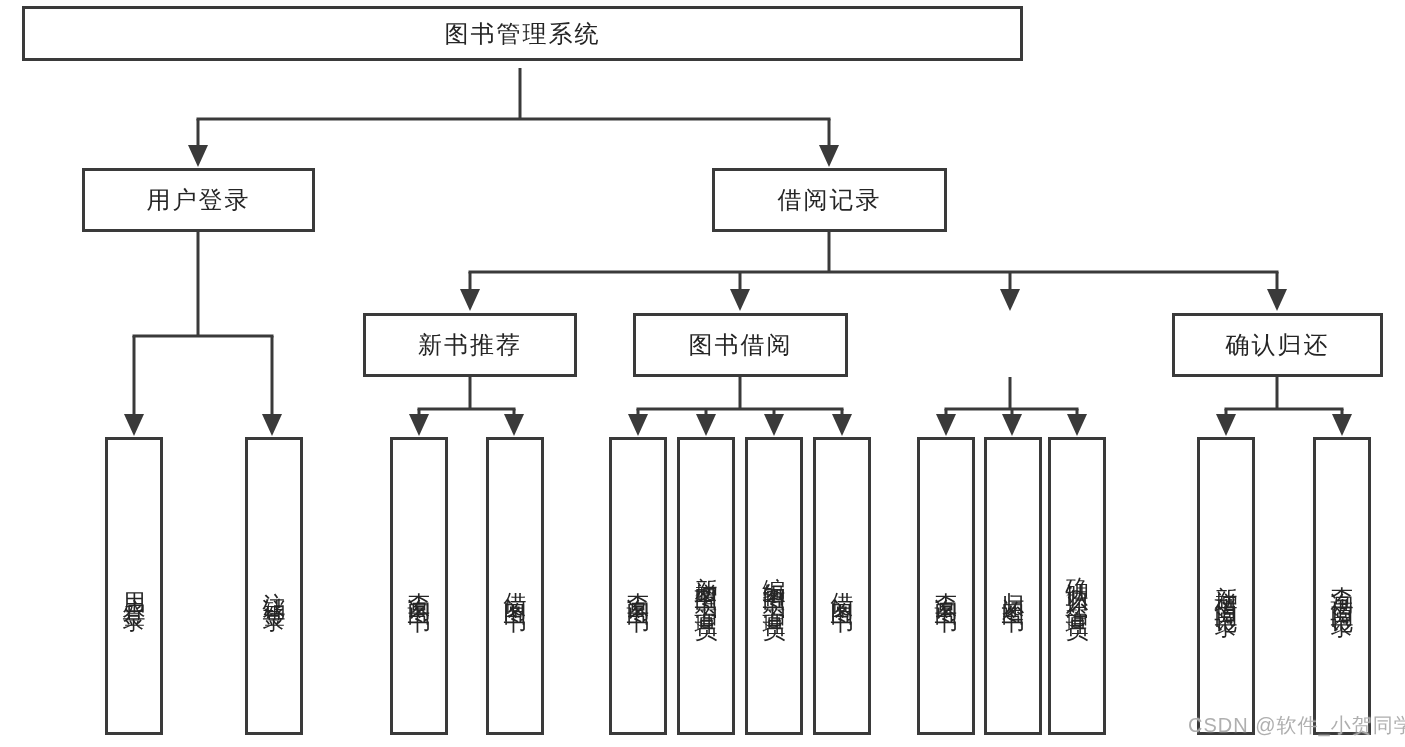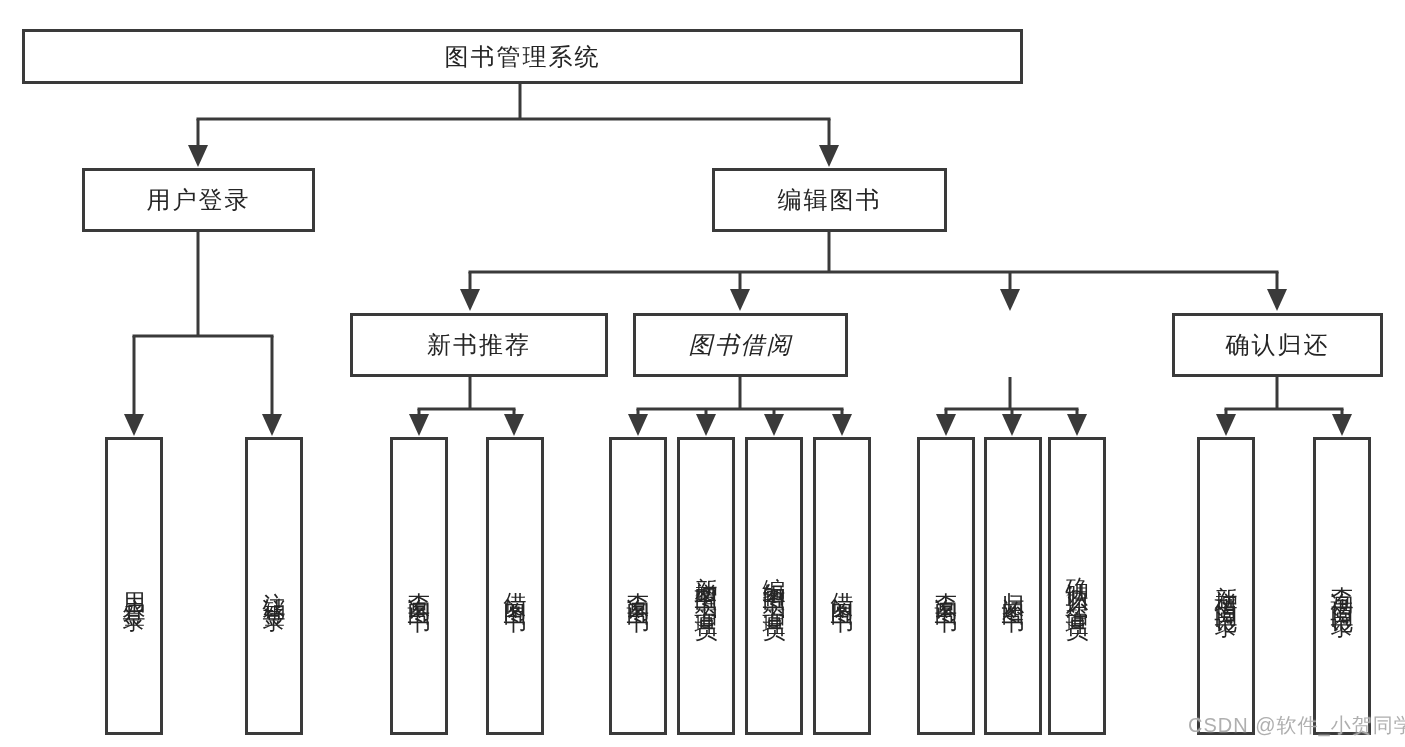--- a/index.html
+++ b/index.html
@@ -29,21 +29,21 @@
     align-items: center;
     justify-content: center;
     color: #252525;
   }
   .hbox {
     font-size: 24px;
     letter-spacing: 2px;
     white-space: nowrap;
   }
   .root-box {
-    left: 22px; top: 29px; width: 1001px; height: 55px;
+    left: 22px; top: 6px; width: 1001px; height: 55px;
   }
   .lvl2 { top: 168px; height: 64px; }
   .lvl3 { top: 313px; height: 64px; }
   .vbox {
     top: 437px;
     width: 58px;
     height: 298px;
   }
   .vbox > span {
     writing-mode: vertical-rl;
@@ -140,27 +140,27 @@
   </svg>
 
   <div class="node hbox root-box">
     <span>图书管理系统</span>
   </div>
 
   <div class="node hbox lvl2" style="left:82px; width:233px;">
     <span>用户登录</span>
   </div>
   <div class="node hbox lvl2" style="left:712px; width:235px;">
-    <span>编辑图书</span>
-  </div>
-
-  <div class="node hbox lvl3" style="left:350px; width:258px;">
+    <span>借阅记录</span>
+  </div>
+
+  <div class="node hbox lvl3" style="left:363px; width:214px;">
     <span>新书推荐</span>
   </div>
-  <div class="node hbox lvl3" style="left:633px; width:215px;font-style:italic;">
+  <div class="node hbox lvl3" style="left:633px; width:215px;">
     <span>图书借阅</span>
   </div>
   <div class="node hbox lvl3" style="left:1172px; width:211px;">
     <span>确认归还</span>
   </div>
 
   <div class="node vbox" style="left:105px;">
     <span>用户登录</span>
   </div>
   <div class="node vbox" style="left:245px;">

